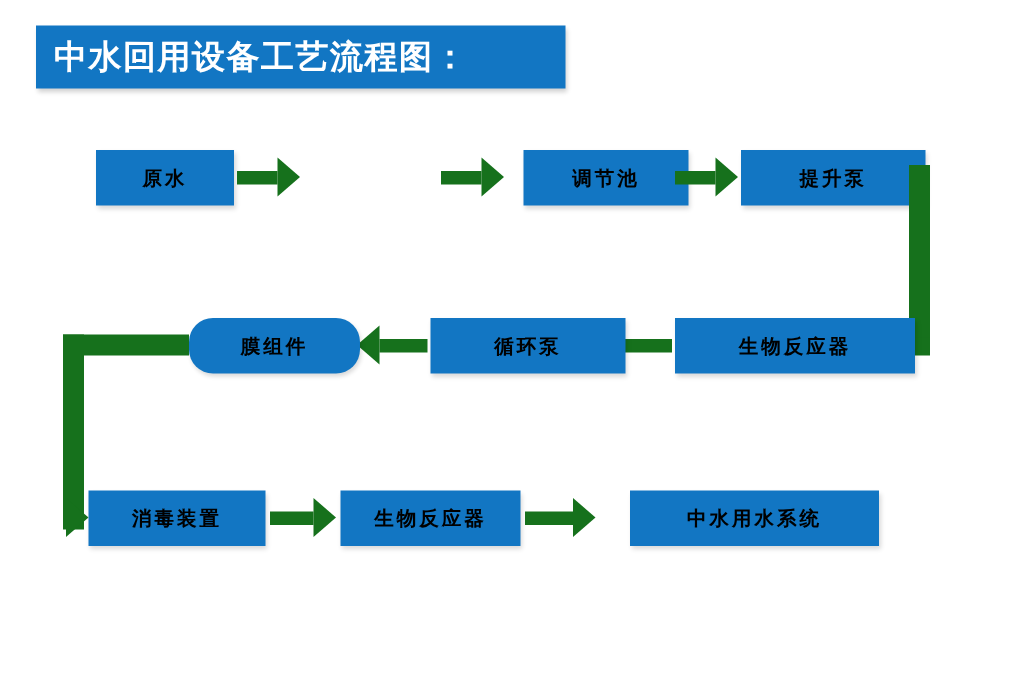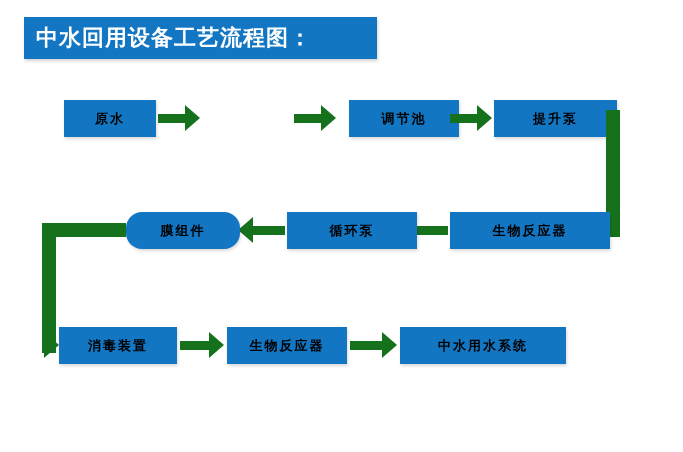--- a/index.html
+++ b/index.html
@@ -111,15 +111,15 @@
     <div class="head-right"></div>
   </div>
 
   <div class="node" style="left:227px;top:327px;width:120px;">生物反应器</div>
 
   <div class="arrow" style="left:350px;top:332px;width:47px;">
     <div class="shaft"></div>
     <div class="head-right"></div>
   </div>
 
-  <div class="node" style="left:400px;top:327px;width:166px;">中水用水系统</div>
+  <div class="node" style="left:420px;top:327px;width:166px;">中水用水系统</div>
 
 </div>
 
 </body></html>

